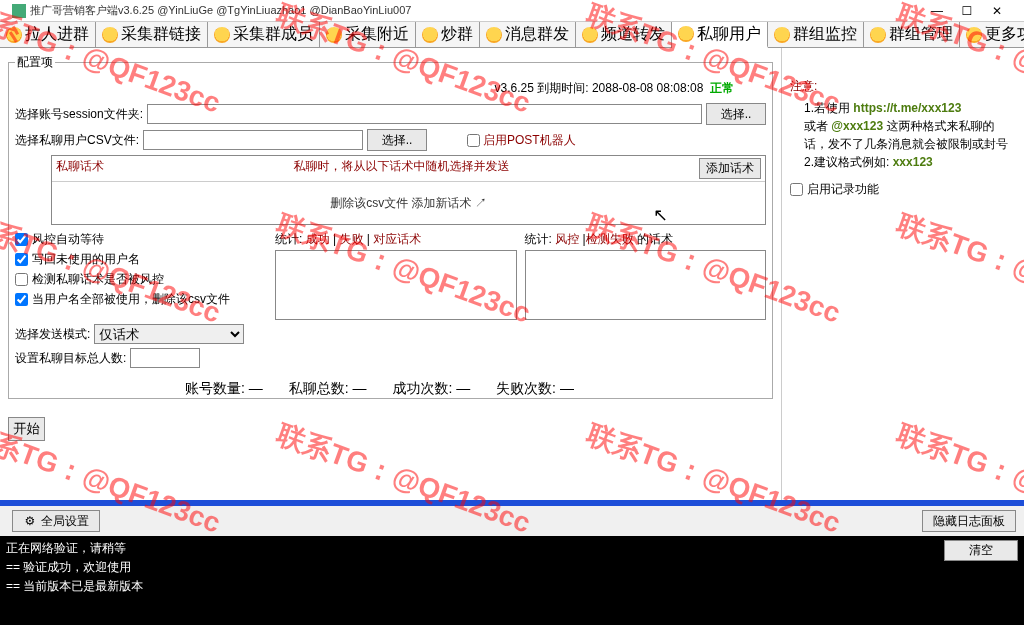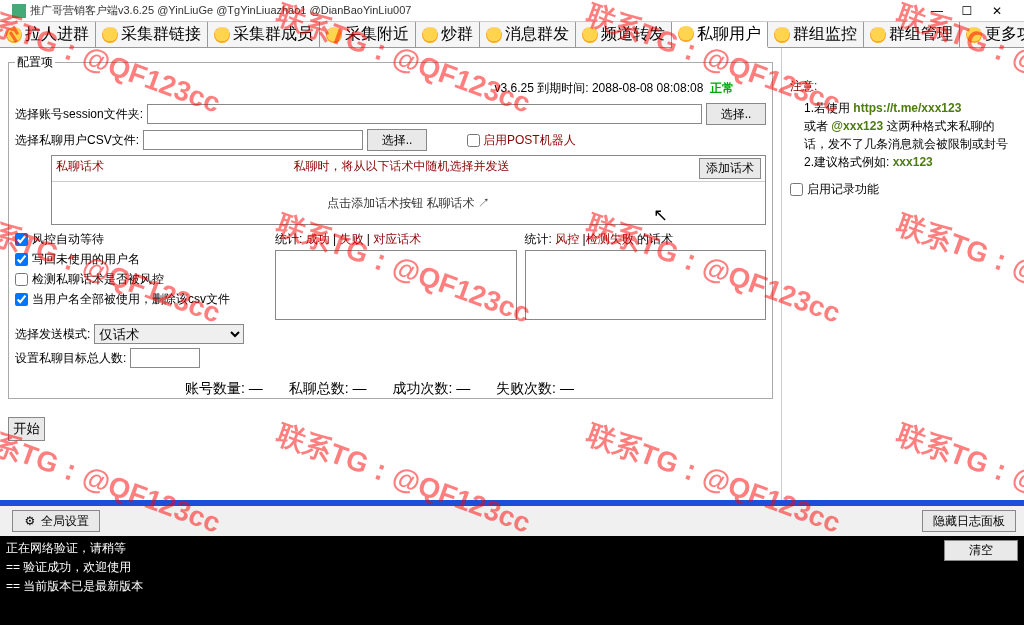--- a/index.html
+++ b/index.html
@@ -147,21 +147,21 @@
         <span style="width:40px"></span>
         <input type="checkbox" style="">
         <label class="maroon" style="margin-left:3px">启用POST机器人</label>
       </div>
       <div class="talk-box">
         <div class="talk-head">
           <span class="talk-head-l">私聊话术</span>
           <span class="talk-head-c">私聊时，将从以下话术中随机选择并发送</span>
           <button class="talk-btn">添加话术</button>
         </div>
-        <div class="talk-body">点击添加话术按钮 私聊话术 ↗</div>
+        <div class="talk-body">删除该csv文件 添加新话术 ↗</div>
       </div>
       <div class="mid-row">
         <div class="mid-col1">
           <div class="chk-row">
               <input type="checkbox" checked="" style="">
               <span>风控自动等待</span>
             </div>
           <div class="chk-row">
               <input type="checkbox" checked="" style="">
               <span>写回未使用的用户名</span>

